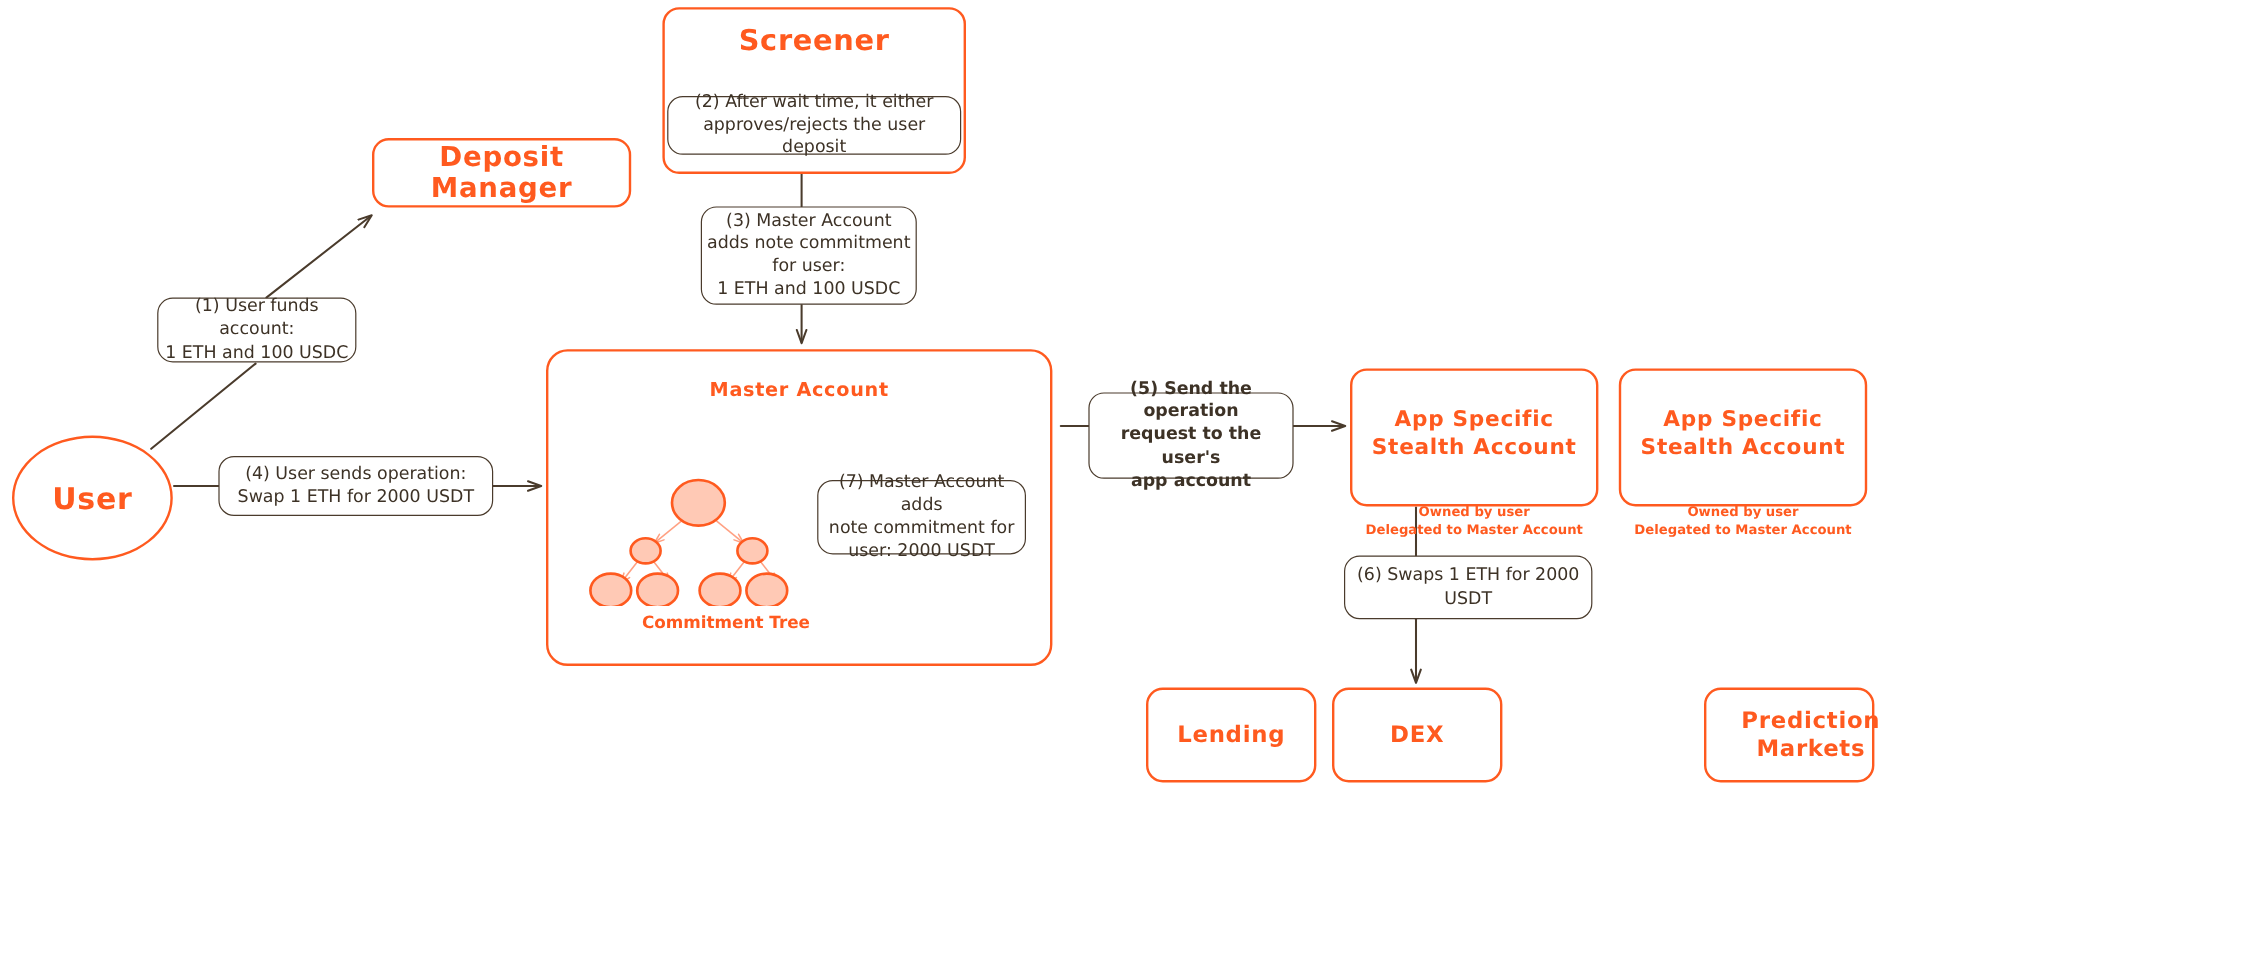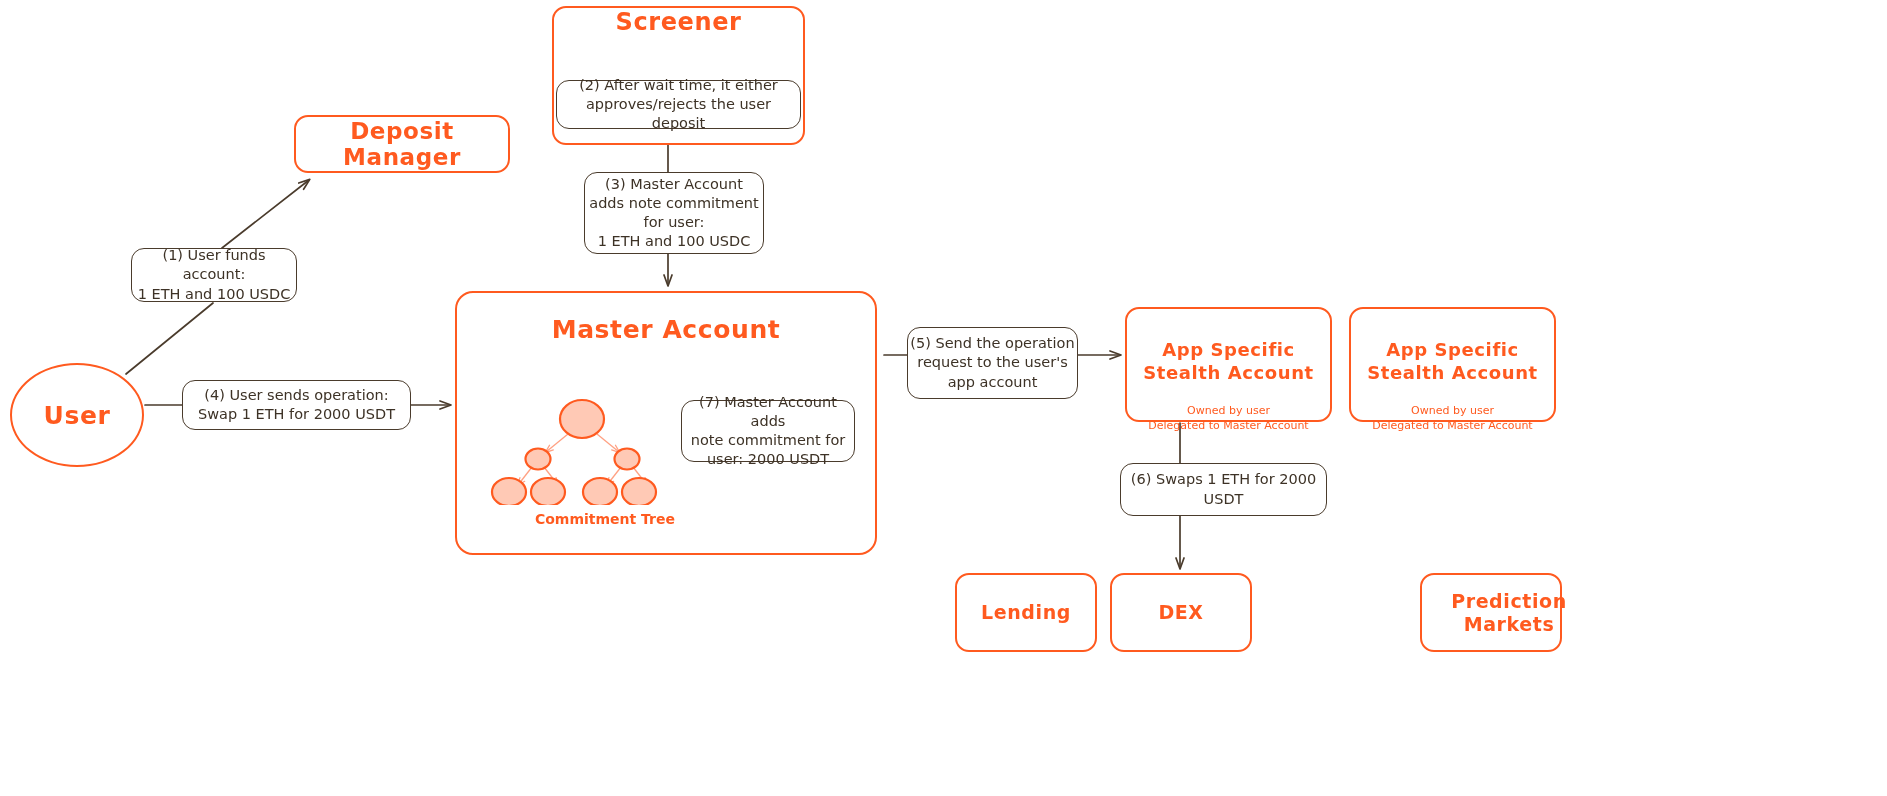--- a/index.html
+++ b/index.html
@@ -56,27 +56,28 @@
   
   #user-node{
     left:10px;top:363px;width:134px;height:104px;
     border:2.4px solid #ff5a1f;
     border-radius:50%;
     background:#fff;
   }
   #user-node .orange-title{font-size:25px;}
 
   #deposit-manager{
-    left:294px;top:115px;width:216px;height:58px;align-items:center;
+    left:310px;top:115px;width:216px;height:58px;align-items:center;
   }
   #deposit-manager .orange-title{font-size:23px;}
 
   #screener{
     left:552px;top:6px;width:253px;height:139px;
     justify-content:flex-start;
+    padding-top:12px;
   }
   #screener .orange-title{font-size:24px;}
 
   #screener-inner{
     position:absolute;
     left:556px;top:80px;width:245px;height:49px;
     font-size:14.5px;
     padding:3px 22px;
   }
 
@@ -88,38 +89,39 @@
     left:584px;top:172px;width:180px;height:82px;
     font-size:14.5px;
   }
   #label-4{
     left:182px;top:380px;width:229px;height:50px;
     font-size:14.5px;
   }
   #label-5{
     left:907px;top:327px;width:171px;height:72px;
     font-size:14.5px;
+    font-weight:bold;
   }
   #label-6{
     left:1076px;top:463px;width:207px;height:53px;
     font-size:14.5px;
     margin-left:44px;
   }
   #label-7{
     left:681px;top:400px;width:174px;height:62px;
     font-size:14.5px;
   }
 
   #master-account{
     left:455px;top:291px;width:422px;height:264px;
     justify-content:flex-start;
     border-width:2.6px;
     border-radius:18px;
   }
-  #master-account .orange-title{font-size:25px;margin-top:22px;}
+  #master-account .orange-title{font-size:16px;margin-top:22px;}
 
   #tree-wrap{
     position:absolute;
     left:490px;top:395px;width:185px;height:140px;
   }
   #tree-svg{width:185px;height:110px;display:block;}
   #tree-label{
     position:absolute;
     left:490px;top:511px;width:185px;
     text-align:right;
@@ -132,23 +134,23 @@
     top:307px;width:207px;height:115px;
     justify-content:flex-start;
     padding-top:29px;
   }
   #stealth-1{left:1125px;}
   #stealth-2{left:1349px;}
   .stealth .orange-title{font-size:18px;line-height:1.28;}
   .stealth .sub{
     color:#ff5a1f;
     font-size:11px;
-    font-weight:400;
+    font-weight:700;
     line-height:1.34;
-    margin-top:20px;
+    margin-top:36px;
     white-space:pre-line;
   }
 
   .app-box{
     top:573px;width:142px;height:79px;
   }
   .app-box .orange-title{font-size:19px;line-height:1.2;}
   #app-lending{left:955px;}
   #app-dex{left:1110px;}
   #app-perps{left:1265px;}

